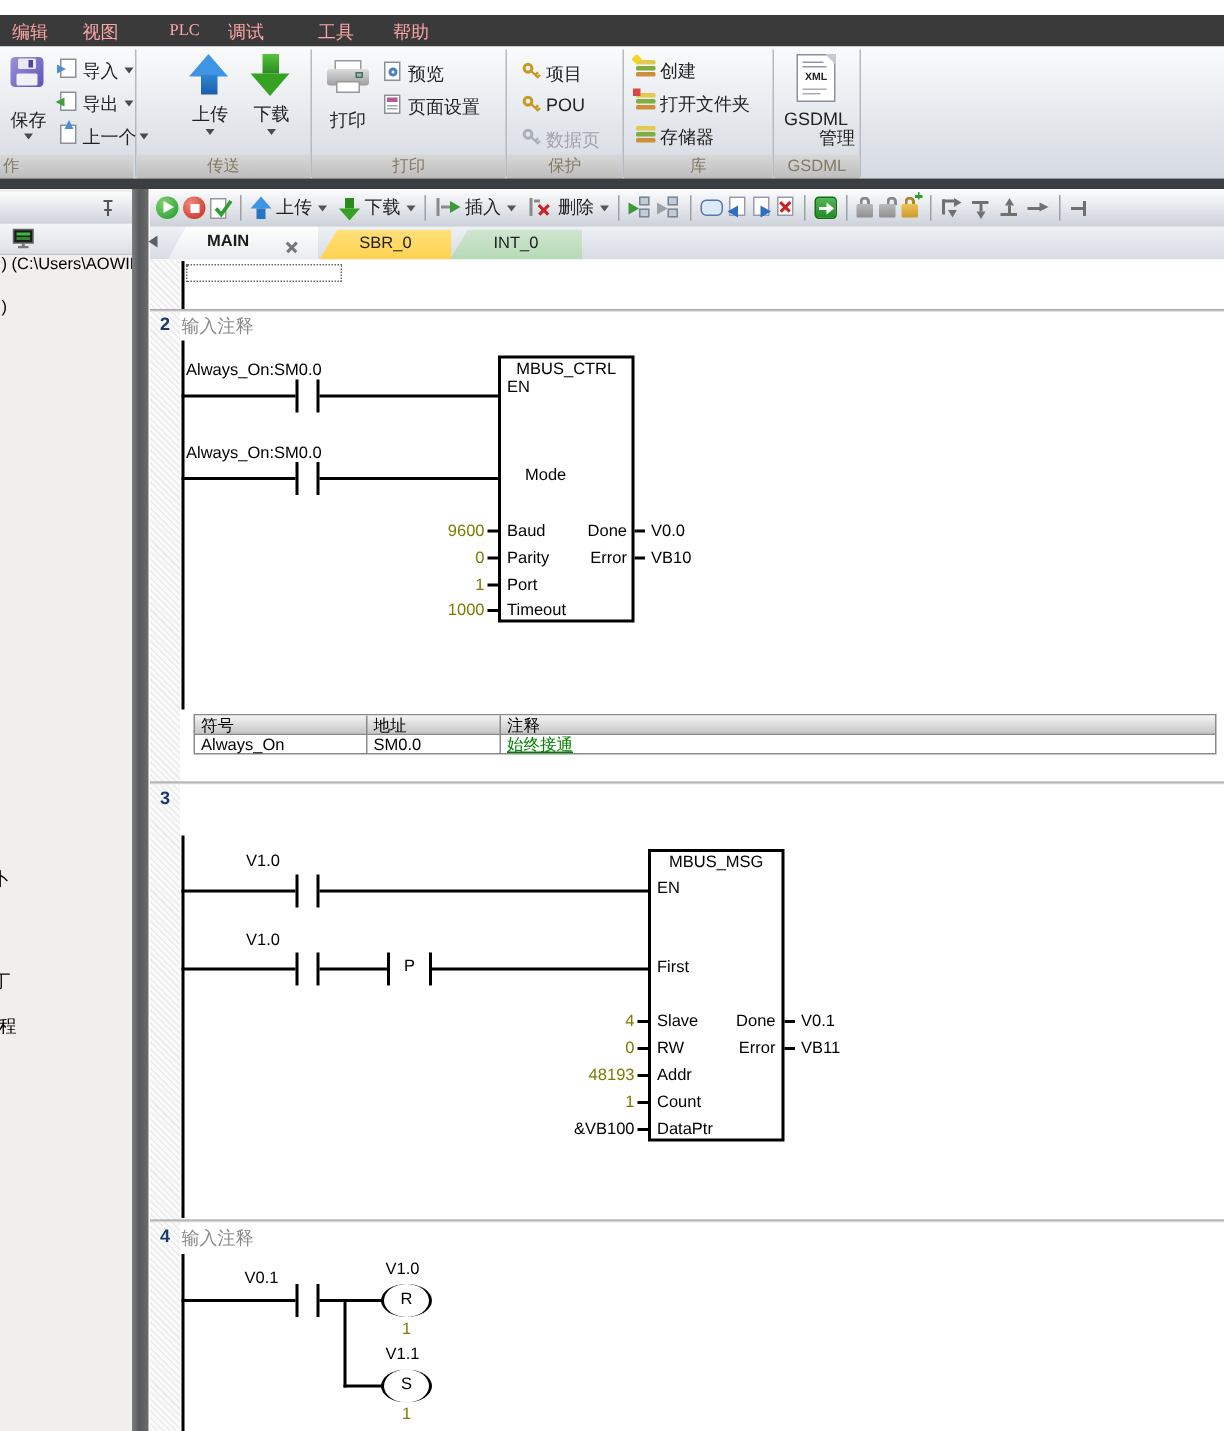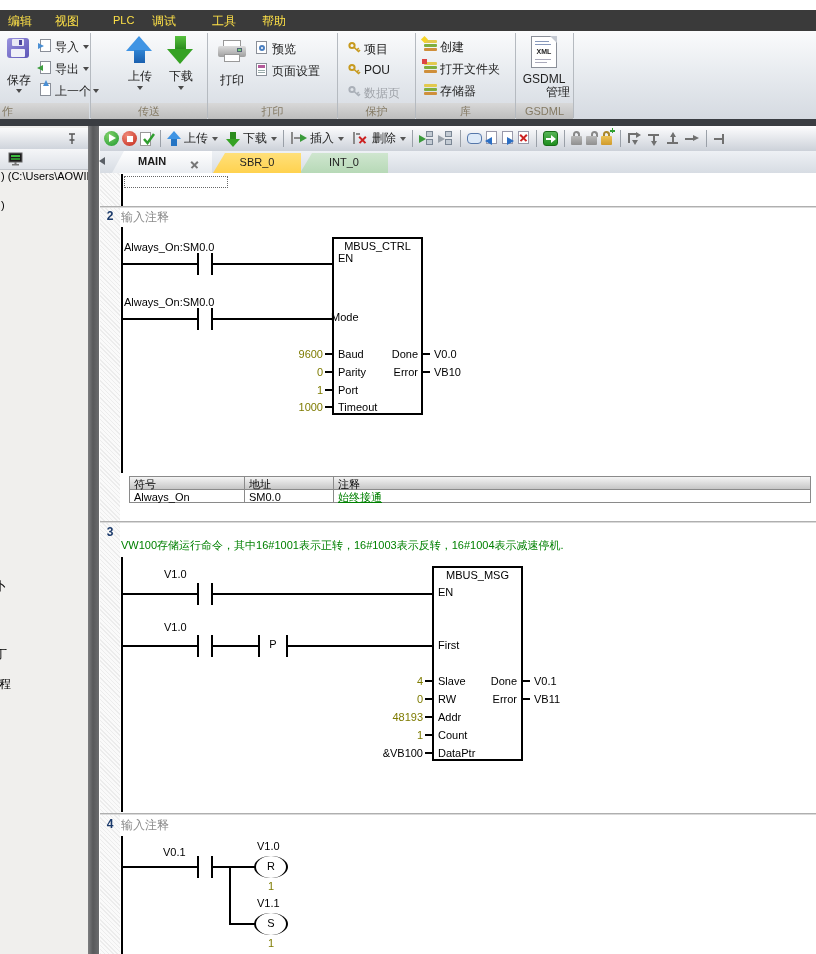--- a/index.html
+++ b/index.html
@@ -17,21 +17,21 @@
   .grn{color:#008000;}
   .gry{color:#8a8a8a;}
   .rt{text-align:right;}
   .ctr{text-align:center;}
   .netnum{position:absolute;font-weight:bold;font-size:12px;color:#1b3a6b;}
   .ndiv{position:absolute;left:100px;width:716px;height:2px;background:linear-gradient(to bottom,#9a9a9a,#efefef);}
   .coil{position:absolute;width:34px;height:22px;border-left:2px solid #000;border-right:2px solid #000;border-radius:50%;box-sizing:border-box;}
   
   #titlebar{position:absolute;left:0;top:0;width:816px;height:10px;background:#f4f4f4;overflow:hidden;}
   #menubar{position:absolute;left:0;top:10px;width:816px;height:21px;background:#3a3a3a;}
-  .mitem{position:absolute;top:3px;font-size:12px;color:#fde047;}
+  .mitem{position:absolute;top:3px;font-size:12px;color:#fca5a5;font-family:Liberation Serif, serif;}
   #ribbon{position:absolute;left:0;top:31px;width:816px;height:88px;
           background:linear-gradient(to bottom,#fafbfc,#e3e7ec 60%,#d5dae1);}
   .gsep{position:absolute;top:33px;width:1px;height:85px;background:#b5bac0;}
   .glabel{position:absolute;top:103px;height:16px;font-size:11px;color:#847a64;text-align:center;
           line-height:16px;background:linear-gradient(to bottom,#d8d8d8,#bdbdbd);}
   .rtxt{position:absolute;font-size:12px;color:#222;white-space:nowrap;}
   .dd{position:absolute;width:0;height:0;border-left:3px solid transparent;border-right:3px solid transparent;border-top:4px solid #4a4a4a;}
   #ribbonedge{position:absolute;left:0;top:119px;width:816px;height:7px;background:#3a3d42;}
   
   .bigup-t{position:absolute;width:0;height:0;border-left:13px solid transparent;border-right:13px solid transparent;border-bottom:15px solid #3f94e4;}
@@ -402,21 +402,21 @@
 
   <div class="t" style="left:124px;top:296px;">Always_On:SM0.0</div>
   <div class="hl" style="left:121px;top:318px;width:76px;"></div>
   <div class="cb" style="left:197px;top:308px;"></div>
   <div class="cb" style="left:211px;top:308px;"></div>
   <div class="hl" style="left:213px;top:318px;width:119px;"></div>
 
   <div class="fbox" style="left:332px;top:237px;width:91px;height:178px;"></div>
   <div class="t ctr" style="left:332px;top:240px;width:91px;">MBUS_CTRL</div>
   <div class="t" style="left:338px;top:252px;">EN</div>
-  <div class="t" style="left:331px;top:311px;">Mode</div>
+  <div class="t" style="left:350px;top:311px;">Mode</div>
   <div class="t" style="left:338px;top:348px;">Baud</div>
   <div class="t" style="left:338px;top:366px;">Parity</div>
   <div class="t" style="left:338px;top:384px;">Port</div>
   <div class="t" style="left:338px;top:401px;">Timeout</div>
   <div class="t rt" style="left:360px;top:348px;width:58px;">Done</div>
   <div class="t rt" style="left:360px;top:366px;width:58px;">Error</div>
   <div class="tick" style="left:325px;top:353px;"></div>
   <div class="tick" style="left:325px;top:371px;"></div>
   <div class="tick" style="left:325px;top:389px;"></div>
   <div class="tick" style="left:325px;top:406px;"></div>
@@ -437,21 +437,20 @@
     <div class="cell" style="left:119px;top:1px;">地址</div>
     <div class="cell" style="left:208px;top:1px;">注释</div>
     <div class="cell" style="left:4px;top:14px;">Always_On</div>
     <div class="cell" style="left:119px;top:14px;">SM0.0</div>
     <div class="cell grn" style="left:208px;top:14px;text-decoration:underline;">始终接通</div>
   </div>
 
   <div class="ndiv" style="top:521px;"></div>
 
   <div class="netnum" style="left:102px;top:525px;width:16px;text-align:center;">3</div>
-  <div class="t grn" style="left:121px;top:539px;">VW100存储运行命令，其中16#1001表示正转，16#1003表示反转，16#1004表示减速停机.</div>
   <div class="vl" style="left:121px;top:557px;height:255px;"></div>
 
   <div class="t" style="left:164px;top:568px;">V1.0</div>
   <div class="hl" style="left:121px;top:593px;width:76px;"></div>
   <div class="cb" style="left:197px;top:583px;"></div>
   <div class="cb" style="left:211px;top:583px;"></div>
   <div class="hl" style="left:213px;top:593px;width:219px;"></div>
 
   <div class="t" style="left:164px;top:621px;">V1.0</div>
   <div class="hl" style="left:121px;top:645px;width:76px;"></div>

